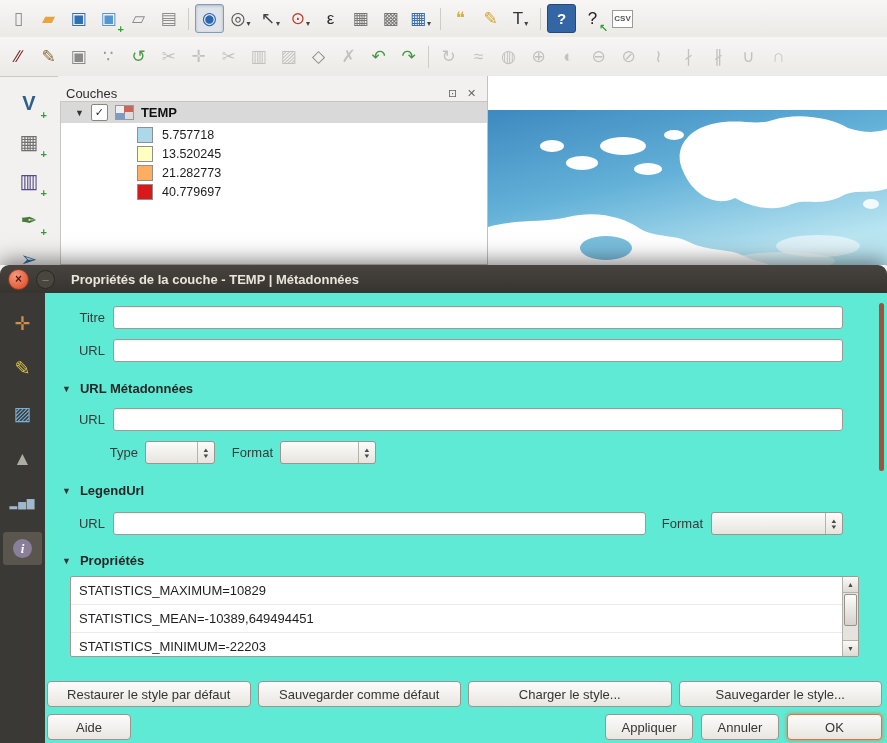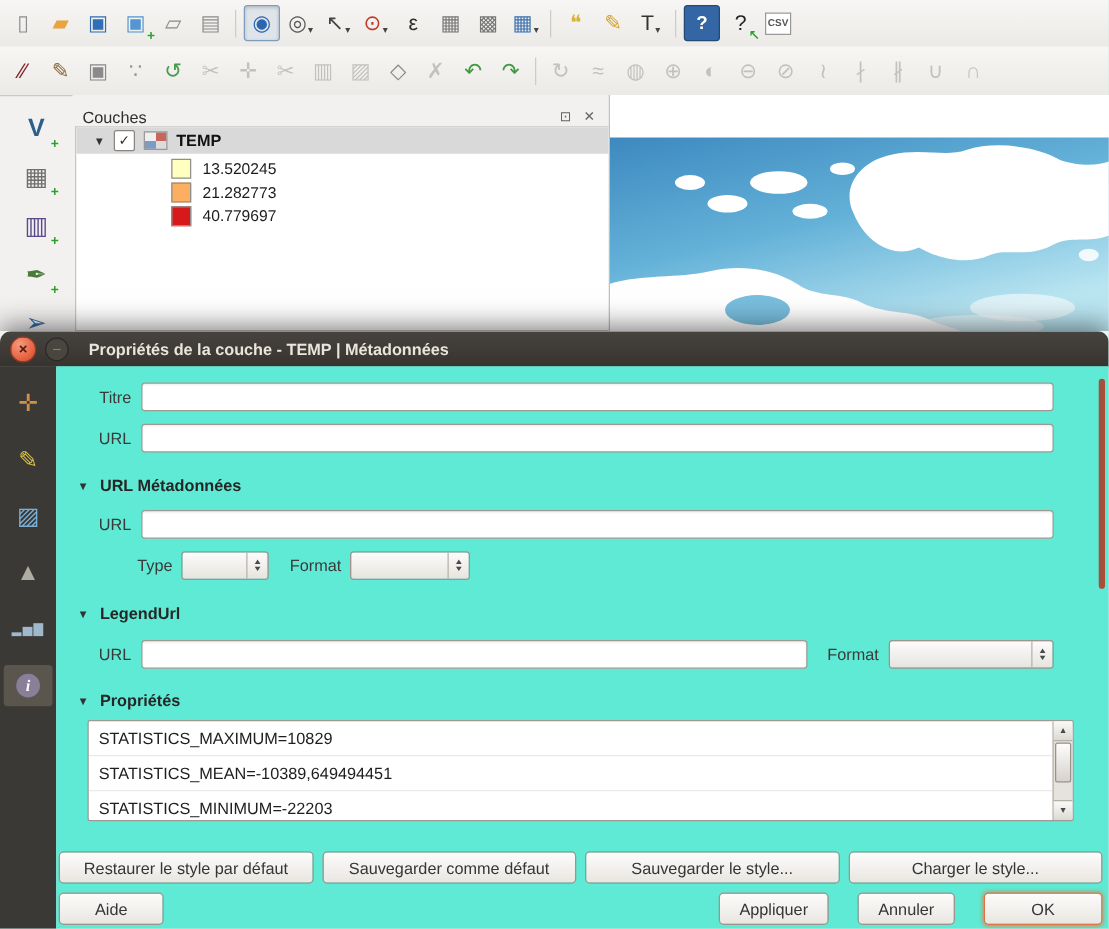--- a/index.html
+++ b/index.html
@@ -109,21 +109,21 @@
   .scroll-arrow.bottom{position:absolute;bottom:0;left:0;right:0;border-top:1px solid #b5b1ab;border-bottom:0}
   .scroll-thumb{position:absolute;left:1px;right:1px;top:17px;height:30px;
     background:linear-gradient(#fdfdfc,#d6d2cc);border:1px solid #989288;border-radius:2px}
 
   .btn{background:linear-gradient(#fdfcfb,#e9e6e1);border:1px solid #9b958d;border-radius:4px;
     font:13px "Liberation Sans",sans-serif;color:#353535;height:26px;padding:0 10px;box-sizing:border-box}
   .btn-default{border-color:#df7345;box-shadow:0 0 3px 1px rgba(238,119,67,.65)}
   .style-btn-row{position:absolute;left:2px;right:5px;top:388px;display:flex;gap:7px}
   .style-btn-row .btn{flex:1;white-space:nowrap;overflow:hidden}
   #help-btn{position:absolute;left:2px;top:421px;width:84px}
-  .bottom-btn-row{position:absolute;right:5px;top:421px;display:flex;gap:23px}
+  .bottom-btn-row{position:absolute;right:5px;top:421px;display:flex;gap:8px}
   #apply-btn{width:88px}
   #cancel-btn{width:78px}
   #ok-btn{width:95px}
 
   .dlg-overlay-scroll{position:absolute;right:3px;top:38px;width:5px;height:168px;background:#a5503a;border-radius:3px}
 </style>
 </head>
 <body>
 
 <div class="app">
@@ -379,20 +379,24 @@
     </div>
     <div class="panel-body">
       <div class="tree-row">
         <span class="expander">▼</span>
         <span class="checkbox">✓</span>
         <span class="layer-thumb"></span>
         <span class="layer-name">TEMP</span>
       </div>
       <div class="legend-list">
 
+          <div class="legend-item">
+            <span class="legend-swatch" style="background: rgb(171, 217, 233);"></span>
+            <span class="legend-label">5.757718</span>
+          </div>
           <div class="legend-item">
             <span class="legend-swatch" style="background: rgb(255, 255, 191);"></span>
             <span class="legend-label">13.520245</span>
           </div>
           <div class="legend-item">
             <span class="legend-swatch" style="background: rgb(253, 174, 97);"></span>
             <span class="legend-label">21.282773</span>
           </div>
           <div class="legend-item">
             <span class="legend-swatch" style="background: rgb(215, 25, 28);"></span>
@@ -522,22 +526,22 @@
         <div class="scroll-arrow">▲</div>
         <div class="scroll-thumb"></div>
         <div class="scroll-arrow bottom">▼</div>
       </div>
     </div>
 
     <div class="style-btn-row">
 
     <button class="btn">Restaurer le style par défaut</button>
         <button class="btn">Sauvegarder comme défaut</button>
+        <button class="btn">Charger le style...</button>
         <button class="btn">Sauvegarder le style...</button>
-        <button class="btn">Charger le style...</button>
       </div>
 
     <button class="btn" id="help-btn">Aide</button>
     <div class="bottom-btn-row">
       <button class="btn" id="apply-btn">Appliquer</button>
       <button class="btn" id="cancel-btn">Annuler</button>
       <button class="btn btn-default" id="ok-btn">OK</button>
     </div>
   </div>
 

